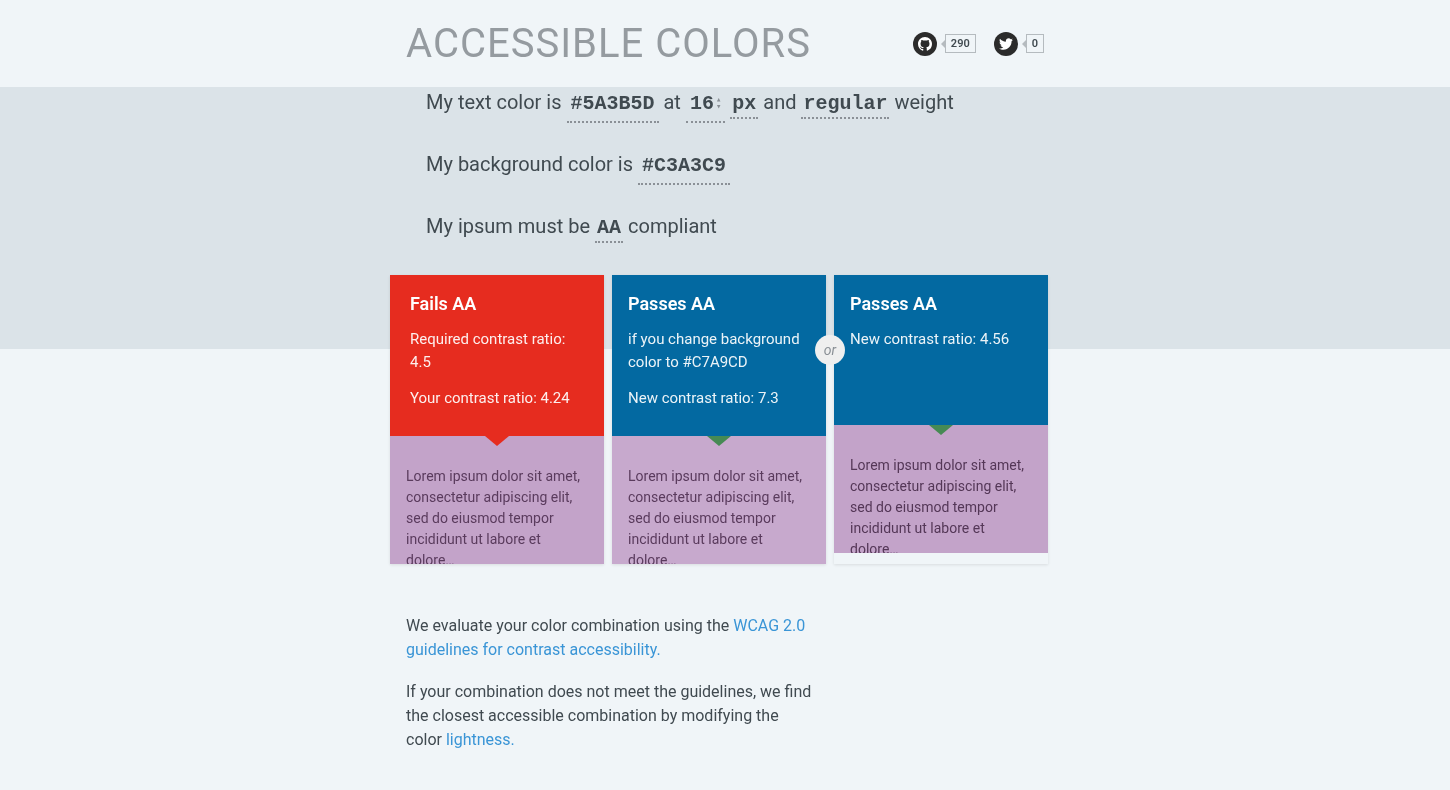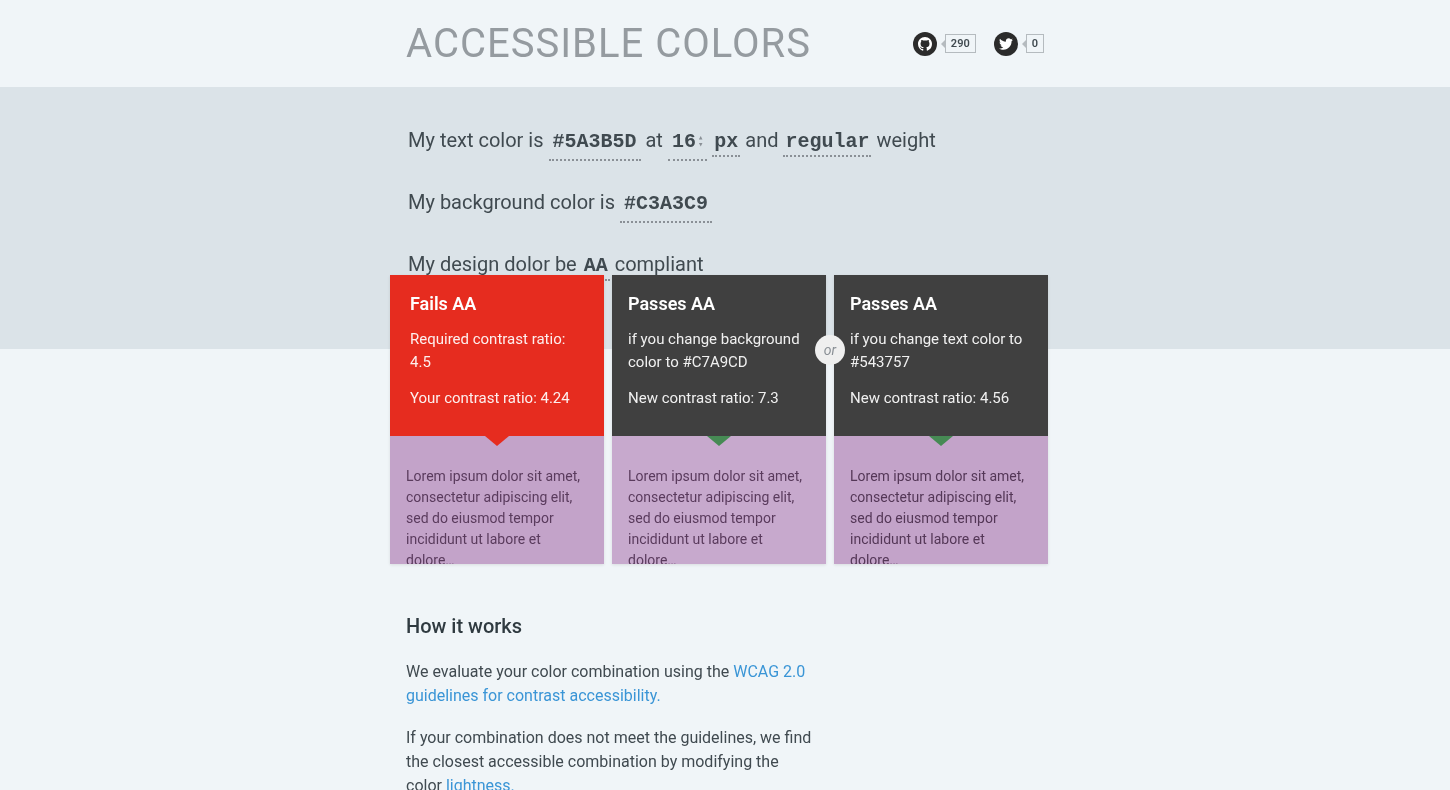--- a/index.html
+++ b/index.html
@@ -72,23 +72,22 @@
       border-right: 5px solid #b5bbbf;
     }
     .band {
       background: #dbe3e8;
       height: 262px;
       width: 100%;
       position: relative;
     }
     .content {
       position: absolute;
-      left: 408px;
+      left: 426px;
       top: 0;
-      padding-top: 38px;
     }
     .sentence {
       font-size: 20px;
       color: #404a50;
       margin-bottom: 26px;
       line-height: 1.5;
     }
     .field {
       font-family: "SFMono-Regular", Consolas, "Liberation Mono", Menlo, monospace;
       font-weight: 700;
@@ -137,21 +136,21 @@
       content: '';
       position: absolute;
       bottom: -10px;
       left: 50%;
       transform: translateX(-50%);
       border-left: 12px solid transparent;
       border-right: 12px solid transparent;
     }
     .card-fail .card-top { background: #e62c1f; padding-left: 20px; }
     .card-fail .card-top::after { border-top: 10px solid #e62c1f; }
-    .card-pass .card-top { background: #404040; }
+    .card-pass .card-top { background: #0369a1; }
     .card-pass .card-top::after { border-top: 10px solid #468a54; }
     .card-title {
       font-size: 18px;
       font-weight: 600;
       margin-bottom: 14px;
     }
     .card-line {
       font-size: 15px;
       margin-bottom: 14px;
       line-height: 1.5;
@@ -244,21 +243,21 @@
       <span class="field-select">px</span>
       <span>and</span>
       <span class="field-select">regular</span>
       <span>weight</span>
     </div>
     <div class="sentence">
       <span>My background color is</span>
       <span class="field">#C3A3C9</span>
     </div>
     <div class="sentence">
-      <span>My design dolor be</span>
+      <span>My ipsum must be</span>
       <span class="field-select">AA</span>
       <span>compliant</span>
     </div>
   </div>
 </div>
 
 <div class="cards-wrap">
   <div class="card card-fail">
     <div class="card-top">
       <div class="card-title">Fails AA</div>
@@ -274,28 +273,26 @@
       <div class="card-line">if you change background color to #C7A9CD</div>
       <div class="card-line">New contrast ratio: 7.3</div>
     </div>
     <div class="card-bottom card-bottom-2">Lorem ipsum dolor sit amet, consectetur adipiscing elit, sed do eiusmod tempor incididunt ut labore et dolore…</div>
   </div>
 
   <div class="card card-pass">
     <div class="or-badge">or</div>
     <div class="card-top">
       <div class="card-title">Passes AA</div>
-      <div class="card-line">if you change text color to #543757</div>
       <div class="card-line">New contrast ratio: 4.56</div>
     </div>
     <div class="card-bottom card-bottom-3">Lorem ipsum dolor sit amet, consectetur adipiscing elit, sed do eiusmod tempor incididunt ut labore et dolore…</div>
   </div>
 </div>
 
 <div class="howit">
-  <h2>How it works</h2>
   <p>
     <span>We evaluate your color combination using the </span><a href="#">WCAG 2.0 guidelines for contrast accessibility.</a>
   </p>
   <p>
     <span>If your combination does not meet the guidelines, we find the closest accessible combination by modifying the color </span><a href="#">lightness.</a>
   </p>
 </div>
 
 </body></html>

